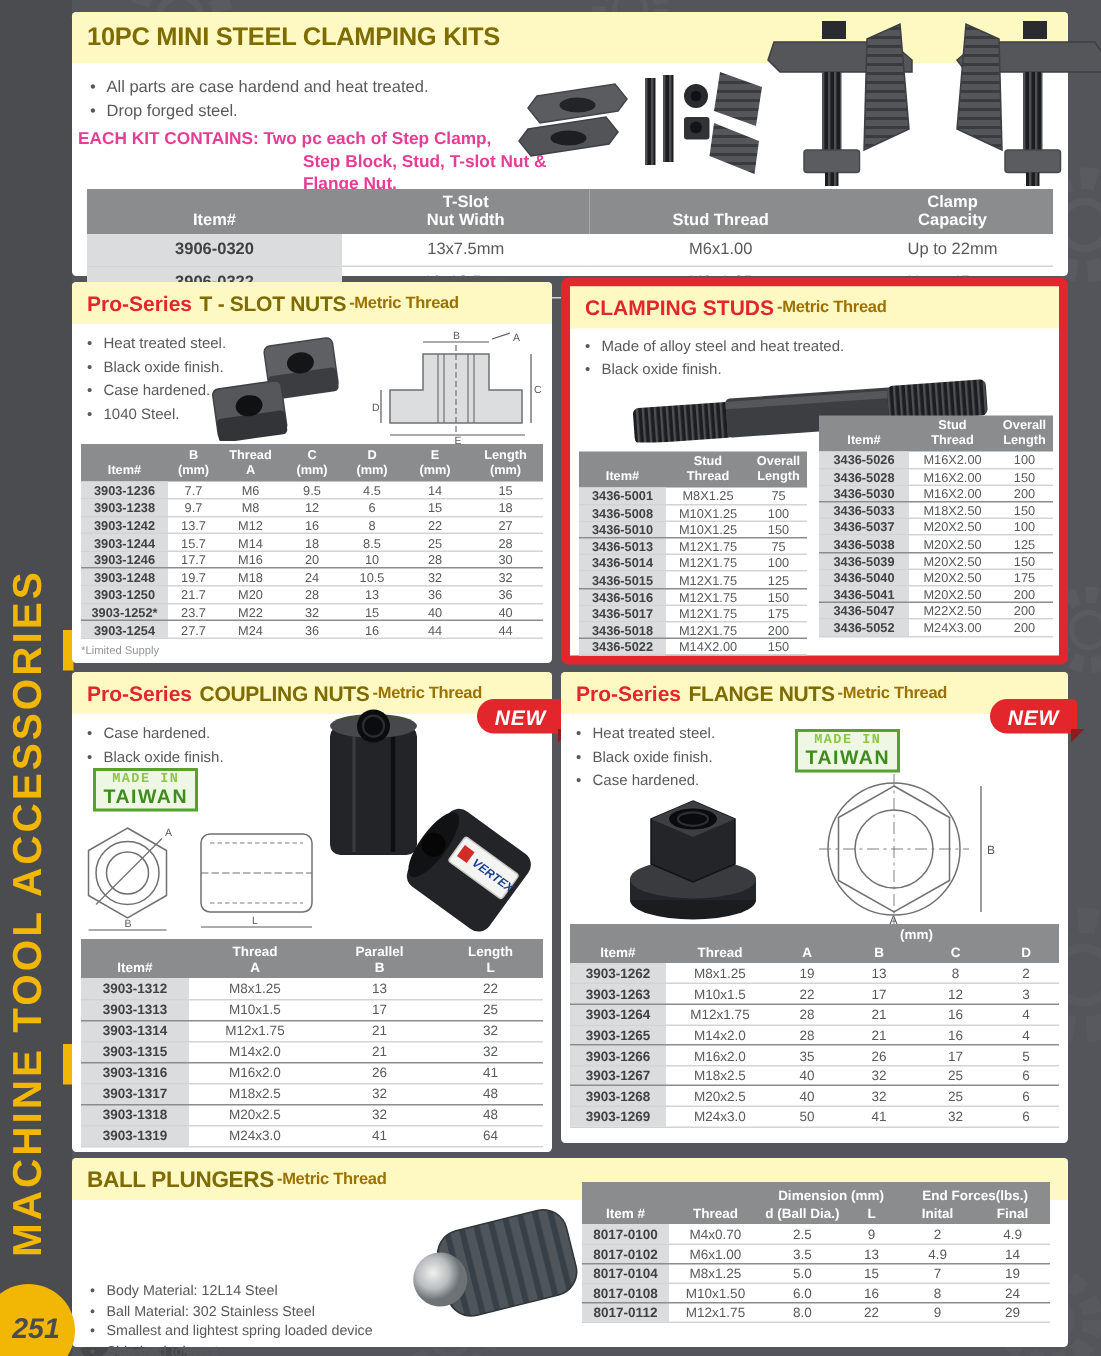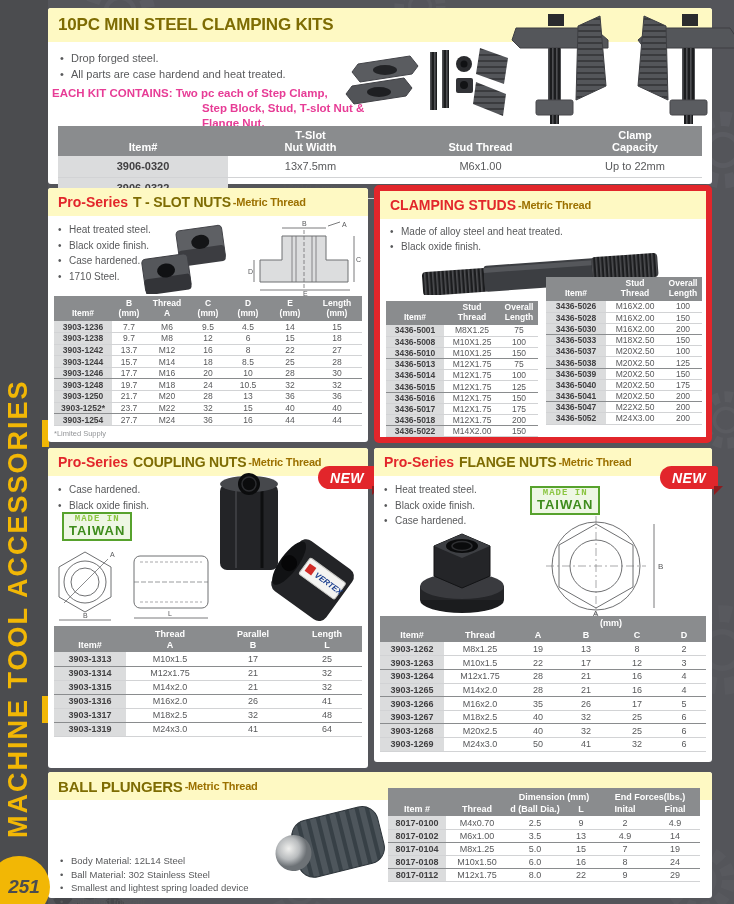--- a/index.html
+++ b/index.html
@@ -77,22 +77,22 @@
   <div class="side-tab" style="top:696px;"></div>
   <div id="page-circle">
     <span id="page-number">251</span>
   </div>
 
   <div class="card" style="left:48px;top:8px;width:664px;height:176px;">
     <div class="bar" style="height:34px;">
       <span class="t-main" style="font-size:17px;">10PC MINI STEEL CLAMPING KITS</span>
     </div>
     <ul class="bullets" style="position:absolute;left:12px;top:42px;font-size:11px;line-height:16px;">
+        <li>All parts are case hardend and heat treated.</li>
         <li>Drop forged steel.</li>
-        <li>All parts are case hardend and heat treated.</li>
       </ul>
     <div class="contains" style="left:4px;top:78px;">
       <span>EACH KIT CONTAINS:</span>
       <span>Two pc each of Step Clamp,</span>
       <div class="c2">Step Block, Stud, T-slot Nut &amp;</div>
       <div class="c2">Flange Nut.</div>
     </div>
 
     <svg style="position:absolute;left:282px;top:4px;" width="426" height="112" viewBox="0 0 426 112">
       <defs>
@@ -176,21 +176,21 @@
   <div class="card" style="left:48px;top:188px;width:320px;height:254px;">
     <div class="bar" style="height:28px;">
       <span class="t-red" style="font-size:14px;">Pro-Series</span>
       <span class="t-main" style="font-size:14px;">T - SLOT NUTS</span>
       <span class="t-sub">-Metric Thread</span>
     </div>
     <ul class="bullets" style="position:absolute;left:10px;top:34px;font-size:10px;line-height:15.5px;">
         <li>Heat treated steel.</li>
         <li>Black oxide finish.</li>
         <li>Case hardened.</li>
-        <li>1710 Steel.</li>
+        <li>1040 Steel.</li>
       </ul>
 
     <svg style="position:absolute;left:92px;top:34px;" width="106" height="72" viewBox="0 0 106 72">
       <g transform="rotate(-8 60 25)">
         <rect x="38" y="6" width="46" height="34" rx="4" fill="#5e6064" stroke="#44454a"></rect>
         <rect x="38" y="26" width="46" height="16" rx="3" fill="#3c3d41"></rect>
         <ellipse cx="61" cy="20" rx="9" ry="7" fill="#141517"></ellipse>
       </g>
       <g transform="rotate(-8 30 55)">
         <rect x="4" y="34" width="46" height="34" rx="4" fill="#55575b" stroke="#3e3f44"></rect>
@@ -556,20 +556,26 @@
         <th>Item#</th>
         <th>Thread
 A</th>
         <th>Parallel
 B</th>
         <th>Length
 L</th>
       </tr>
         </thead>
       <tbody>
+          <tr style="height: 14px;">
+            <td>3903-1312</td>
+            <td>M8x1.25</td>
+            <td>13</td>
+            <td>22</td>
+          </tr>
           <tr class="sep" style="height: 14px;">
             <td>3903-1313</td>
             <td>M10x1.5</td>
             <td>17</td>
             <td>25</td>
           </tr>
           <tr style="height: 14px;">
             <td>3903-1314</td>
             <td>M12x1.75</td>
             <td>21</td>
@@ -583,20 +589,26 @@
           </tr>
           <tr style="height: 14px;">
             <td>3903-1316</td>
             <td>M16x2.0</td>
             <td>26</td>
             <td>41</td>
           </tr>
           <tr class="sep" style="height: 14px;">
             <td>3903-1317</td>
             <td>M18x2.5</td>
+            <td>32</td>
+            <td>48</td>
+          </tr>
+          <tr style="height: 14px;">
+            <td>3903-1318</td>
+            <td>M20x2.5</td>
             <td>32</td>
             <td>48</td>
           </tr>
           <tr style="height: 14px;">
             <td>3903-1319</td>
             <td>M24x3.0</td>
             <td>41</td>
             <td>64</td>
           </tr>
         </tbody>

